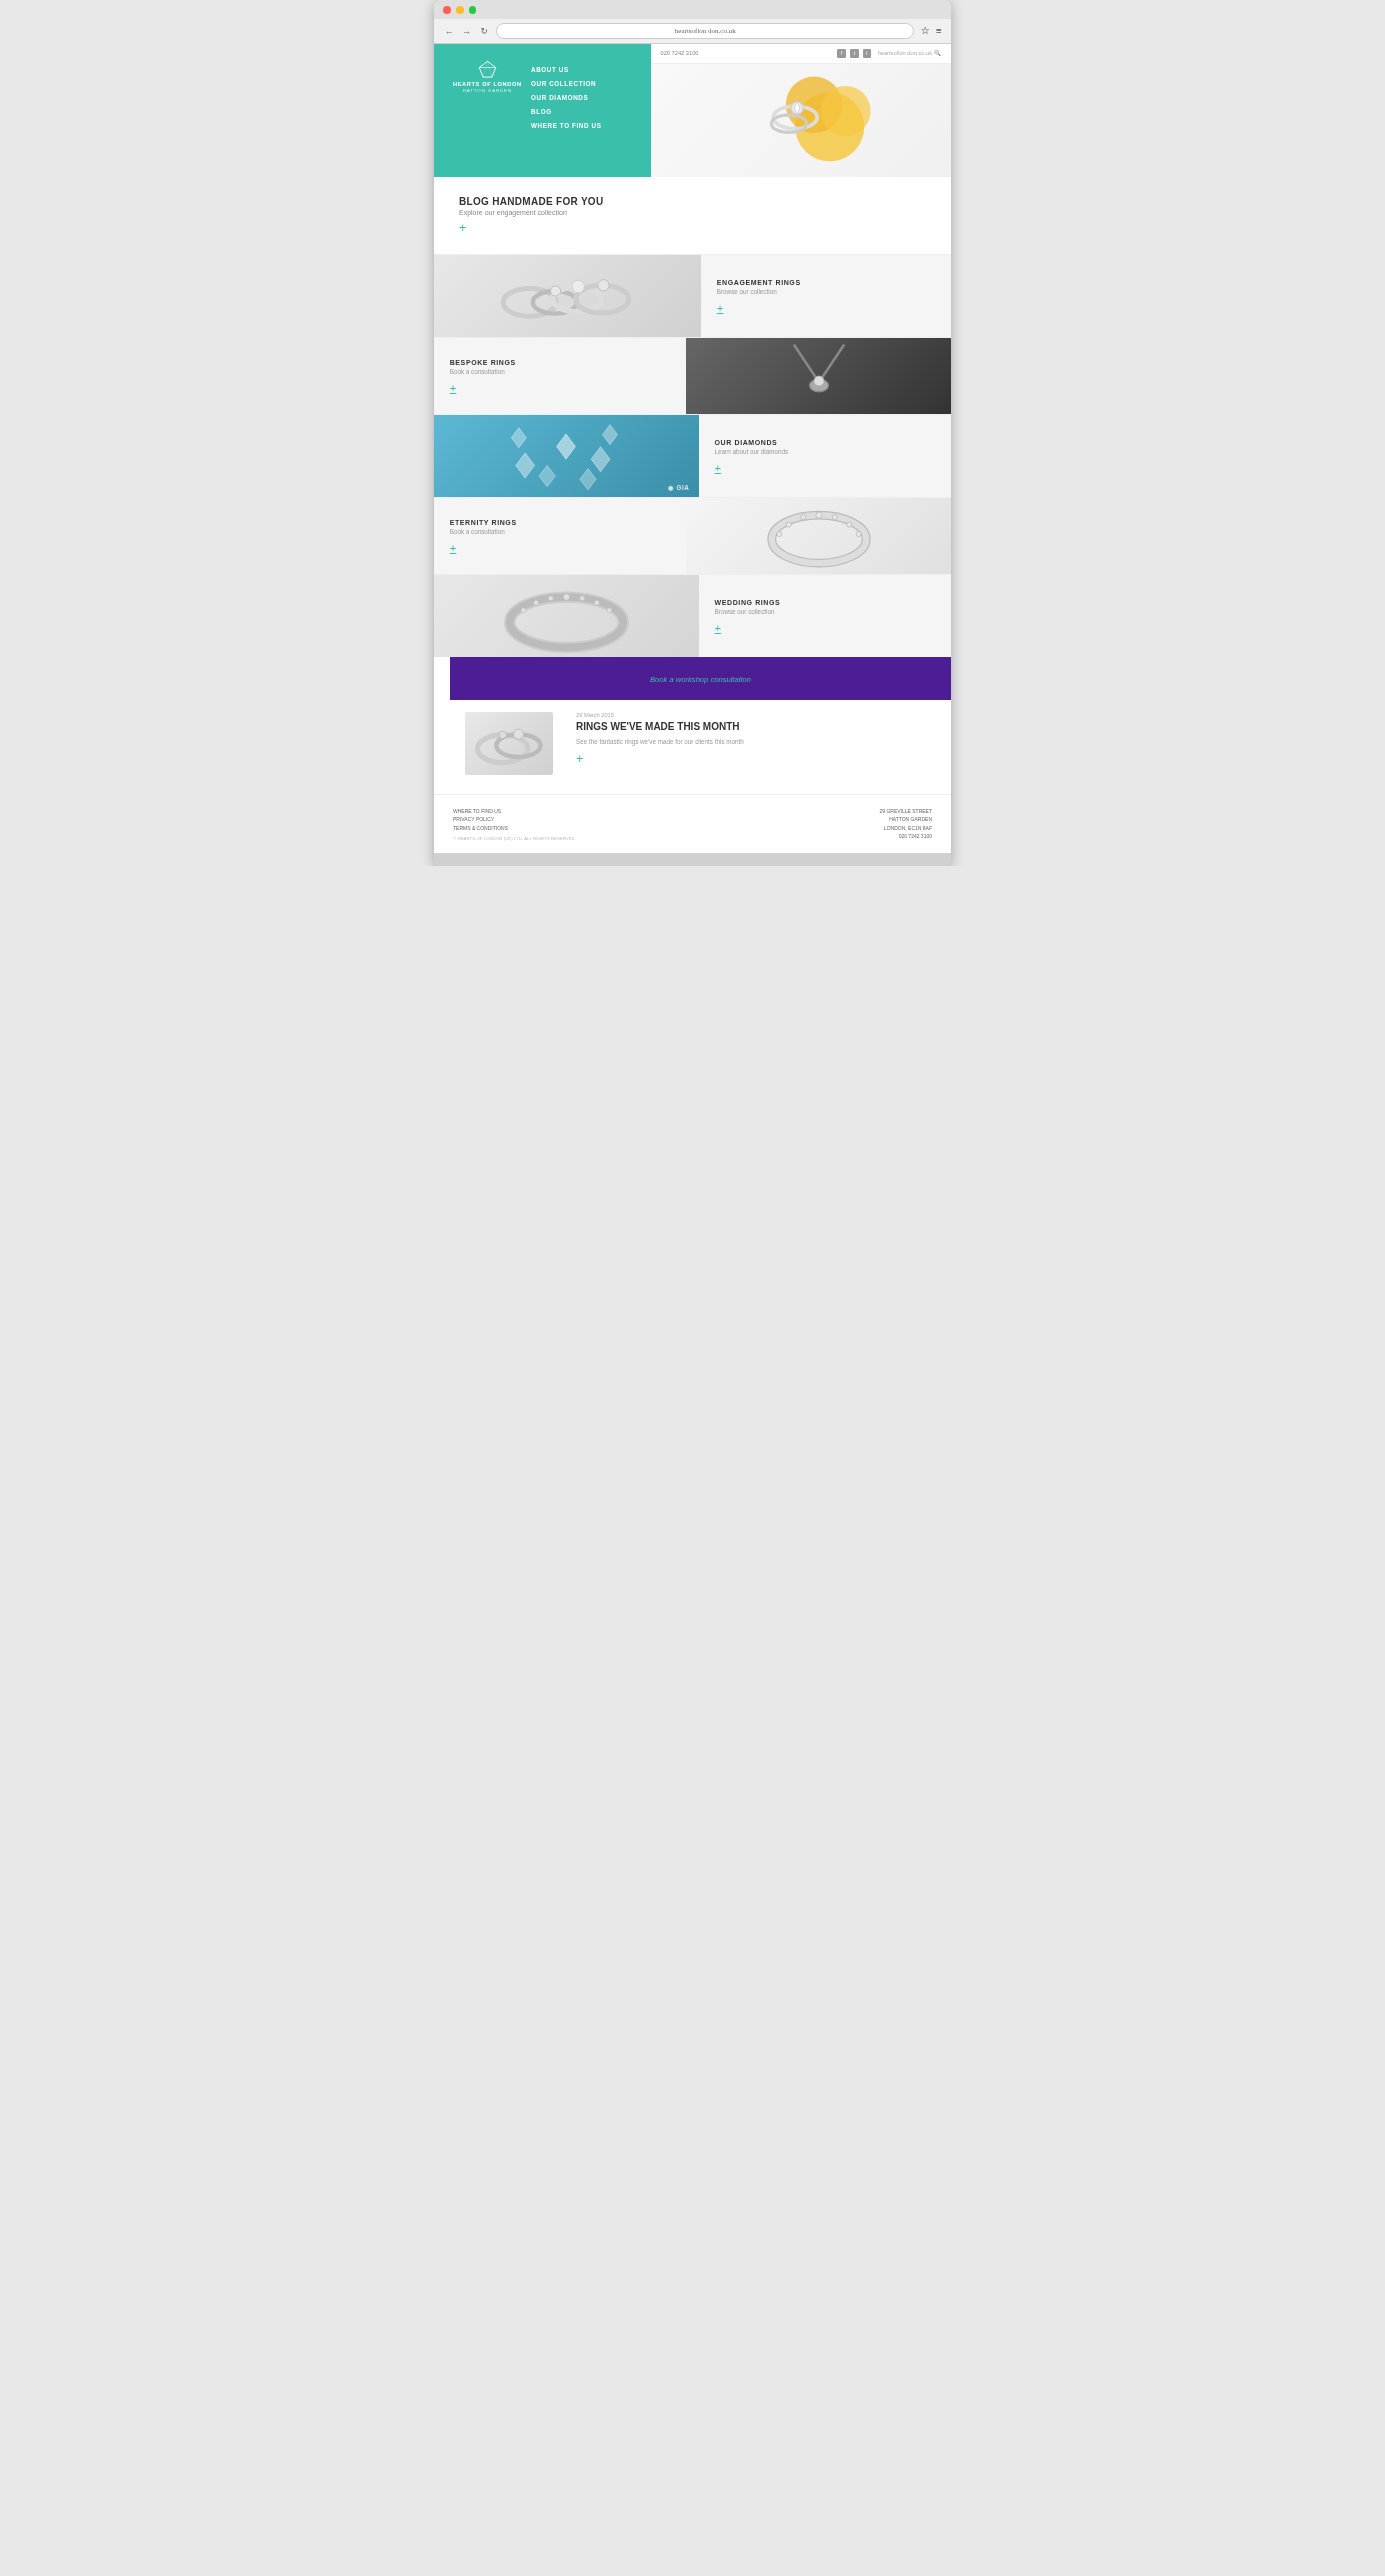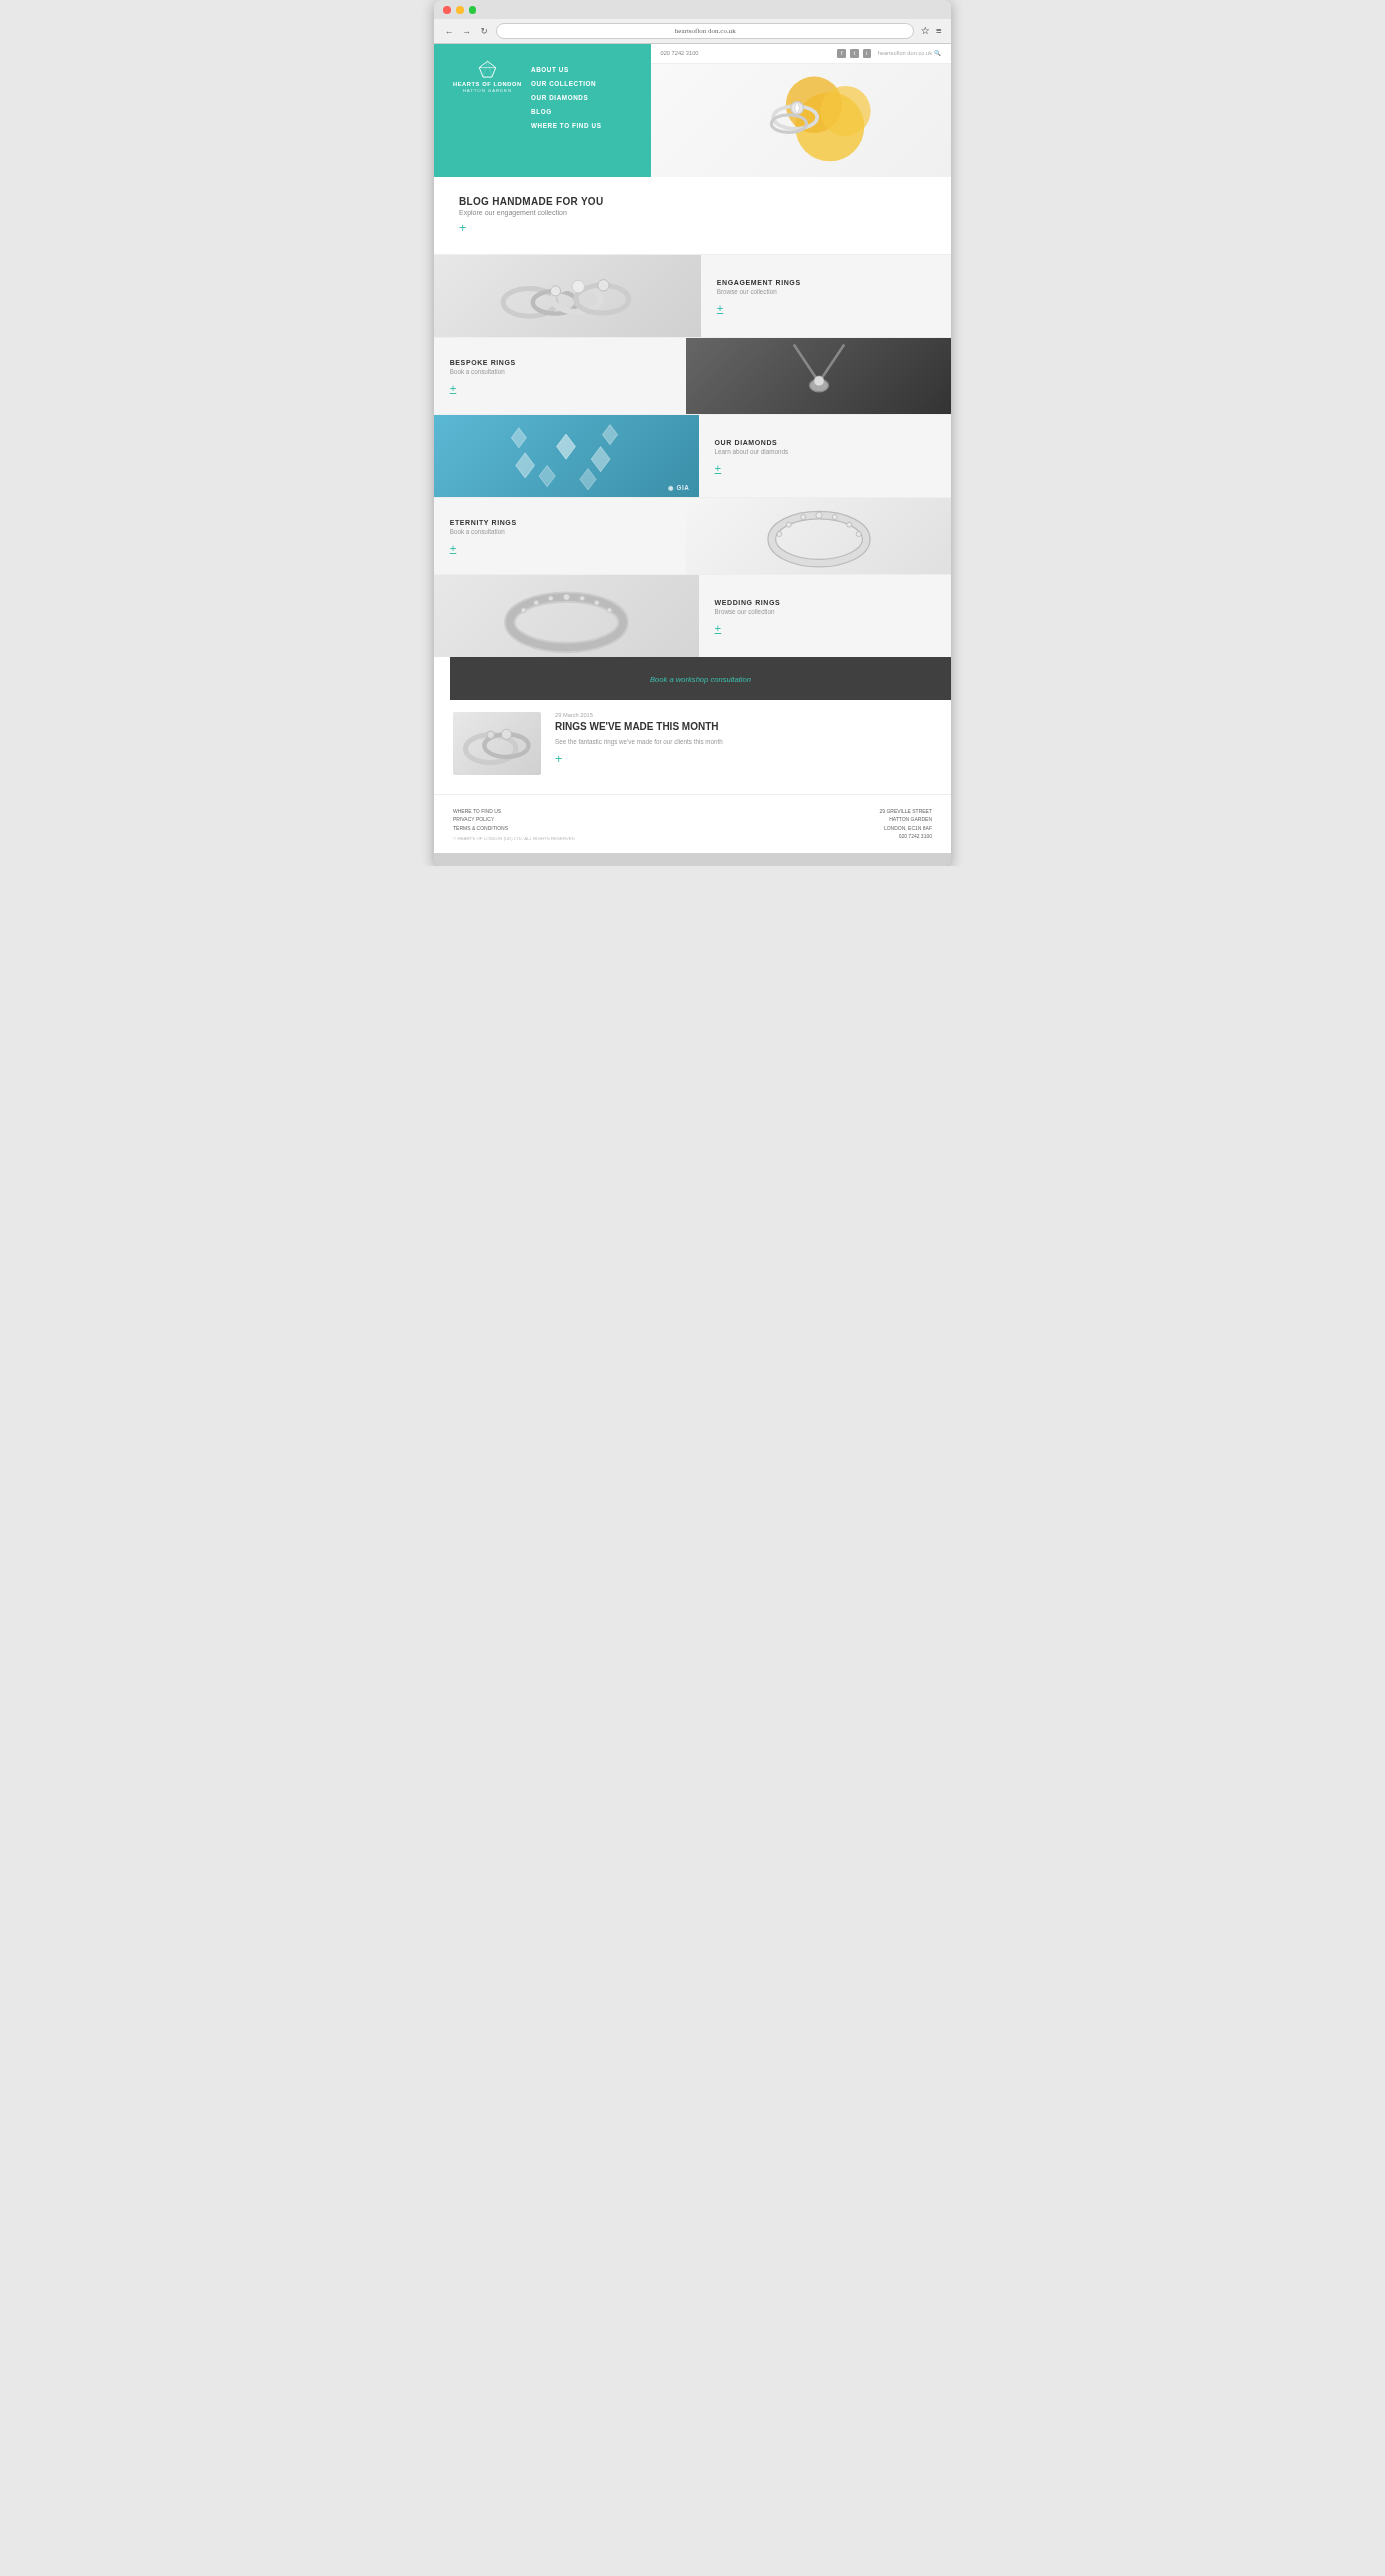--- a/index.html
+++ b/index.html
@@ -290,38 +290,39 @@
       min-height: 82px;
       display: flex;
       align-items: center;
       justify-content: center;
     }
 
     
     .cta-section {
       text-align: center;
       padding: 15.7px;
-      background: #404040;
+      background: #4c1d95;
       margin-left: 16px;
     }
 
     .cta-link {
       color: #3bbfad;
       font-size: 7.6px;
       font-style: italic;
       text-decoration: none;
     }
 
     
     .blog-section {
       padding: 12.6px 19px 19px;
       display: flex;
-      gap: 14px;
+      gap: 23px;
       align-items: flex-start;
       background: white;
+      margin-left: 12px;
     }
 
     .blog-image {
       width: 88px;
       flex-shrink: 0;
       background: linear-gradient(135deg, #e8e8e8, #d0d0d0);
       min-height: 63px;
       display: flex;
       align-items: center;
       justify-content: center;

